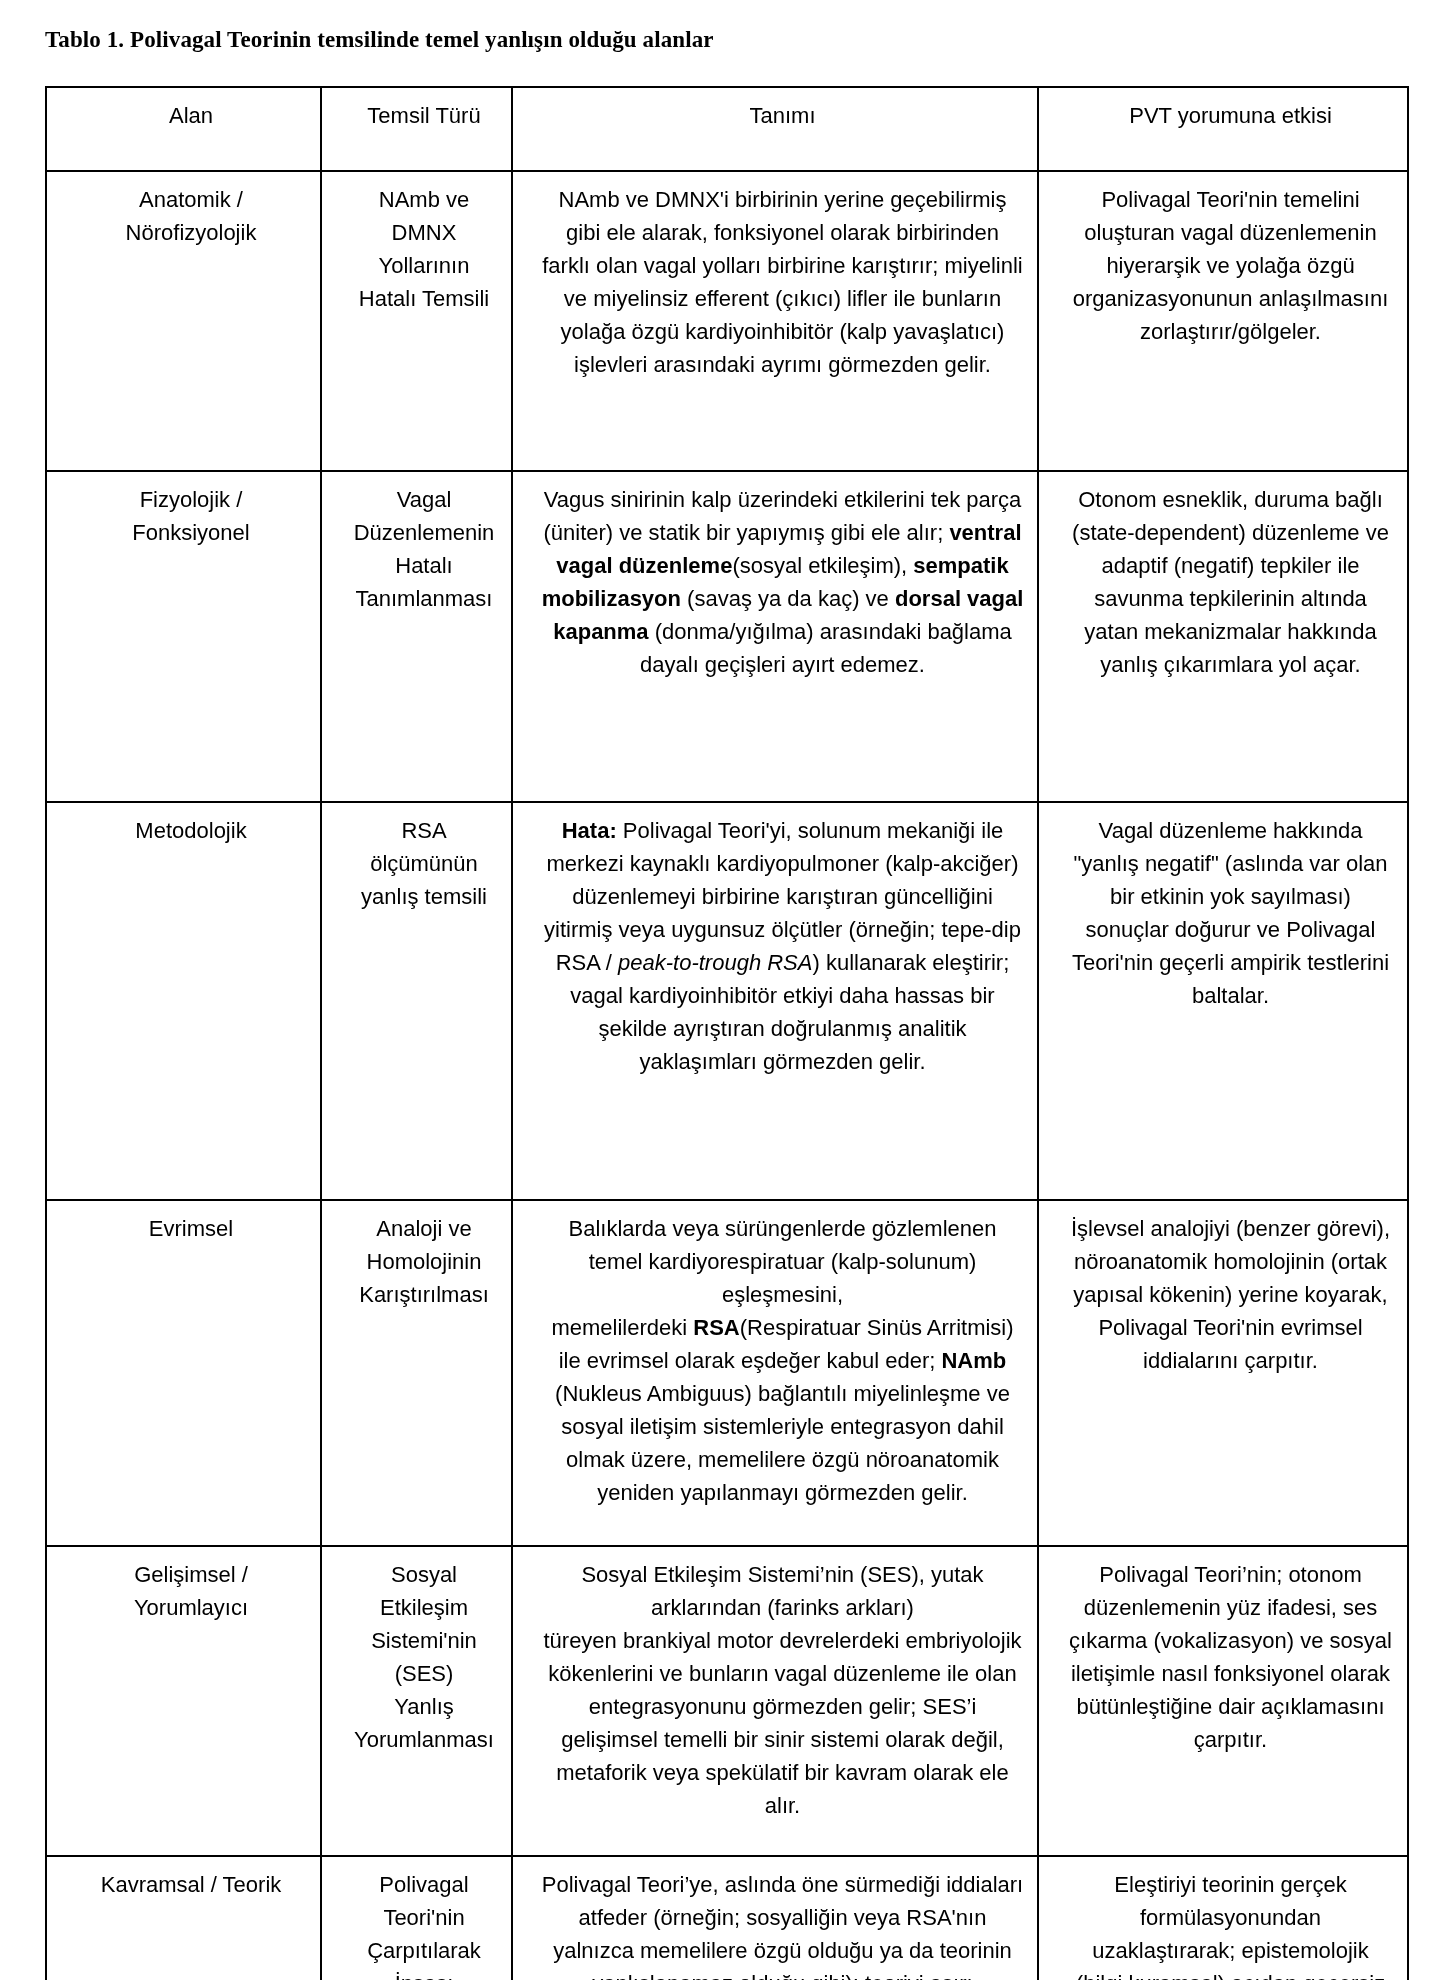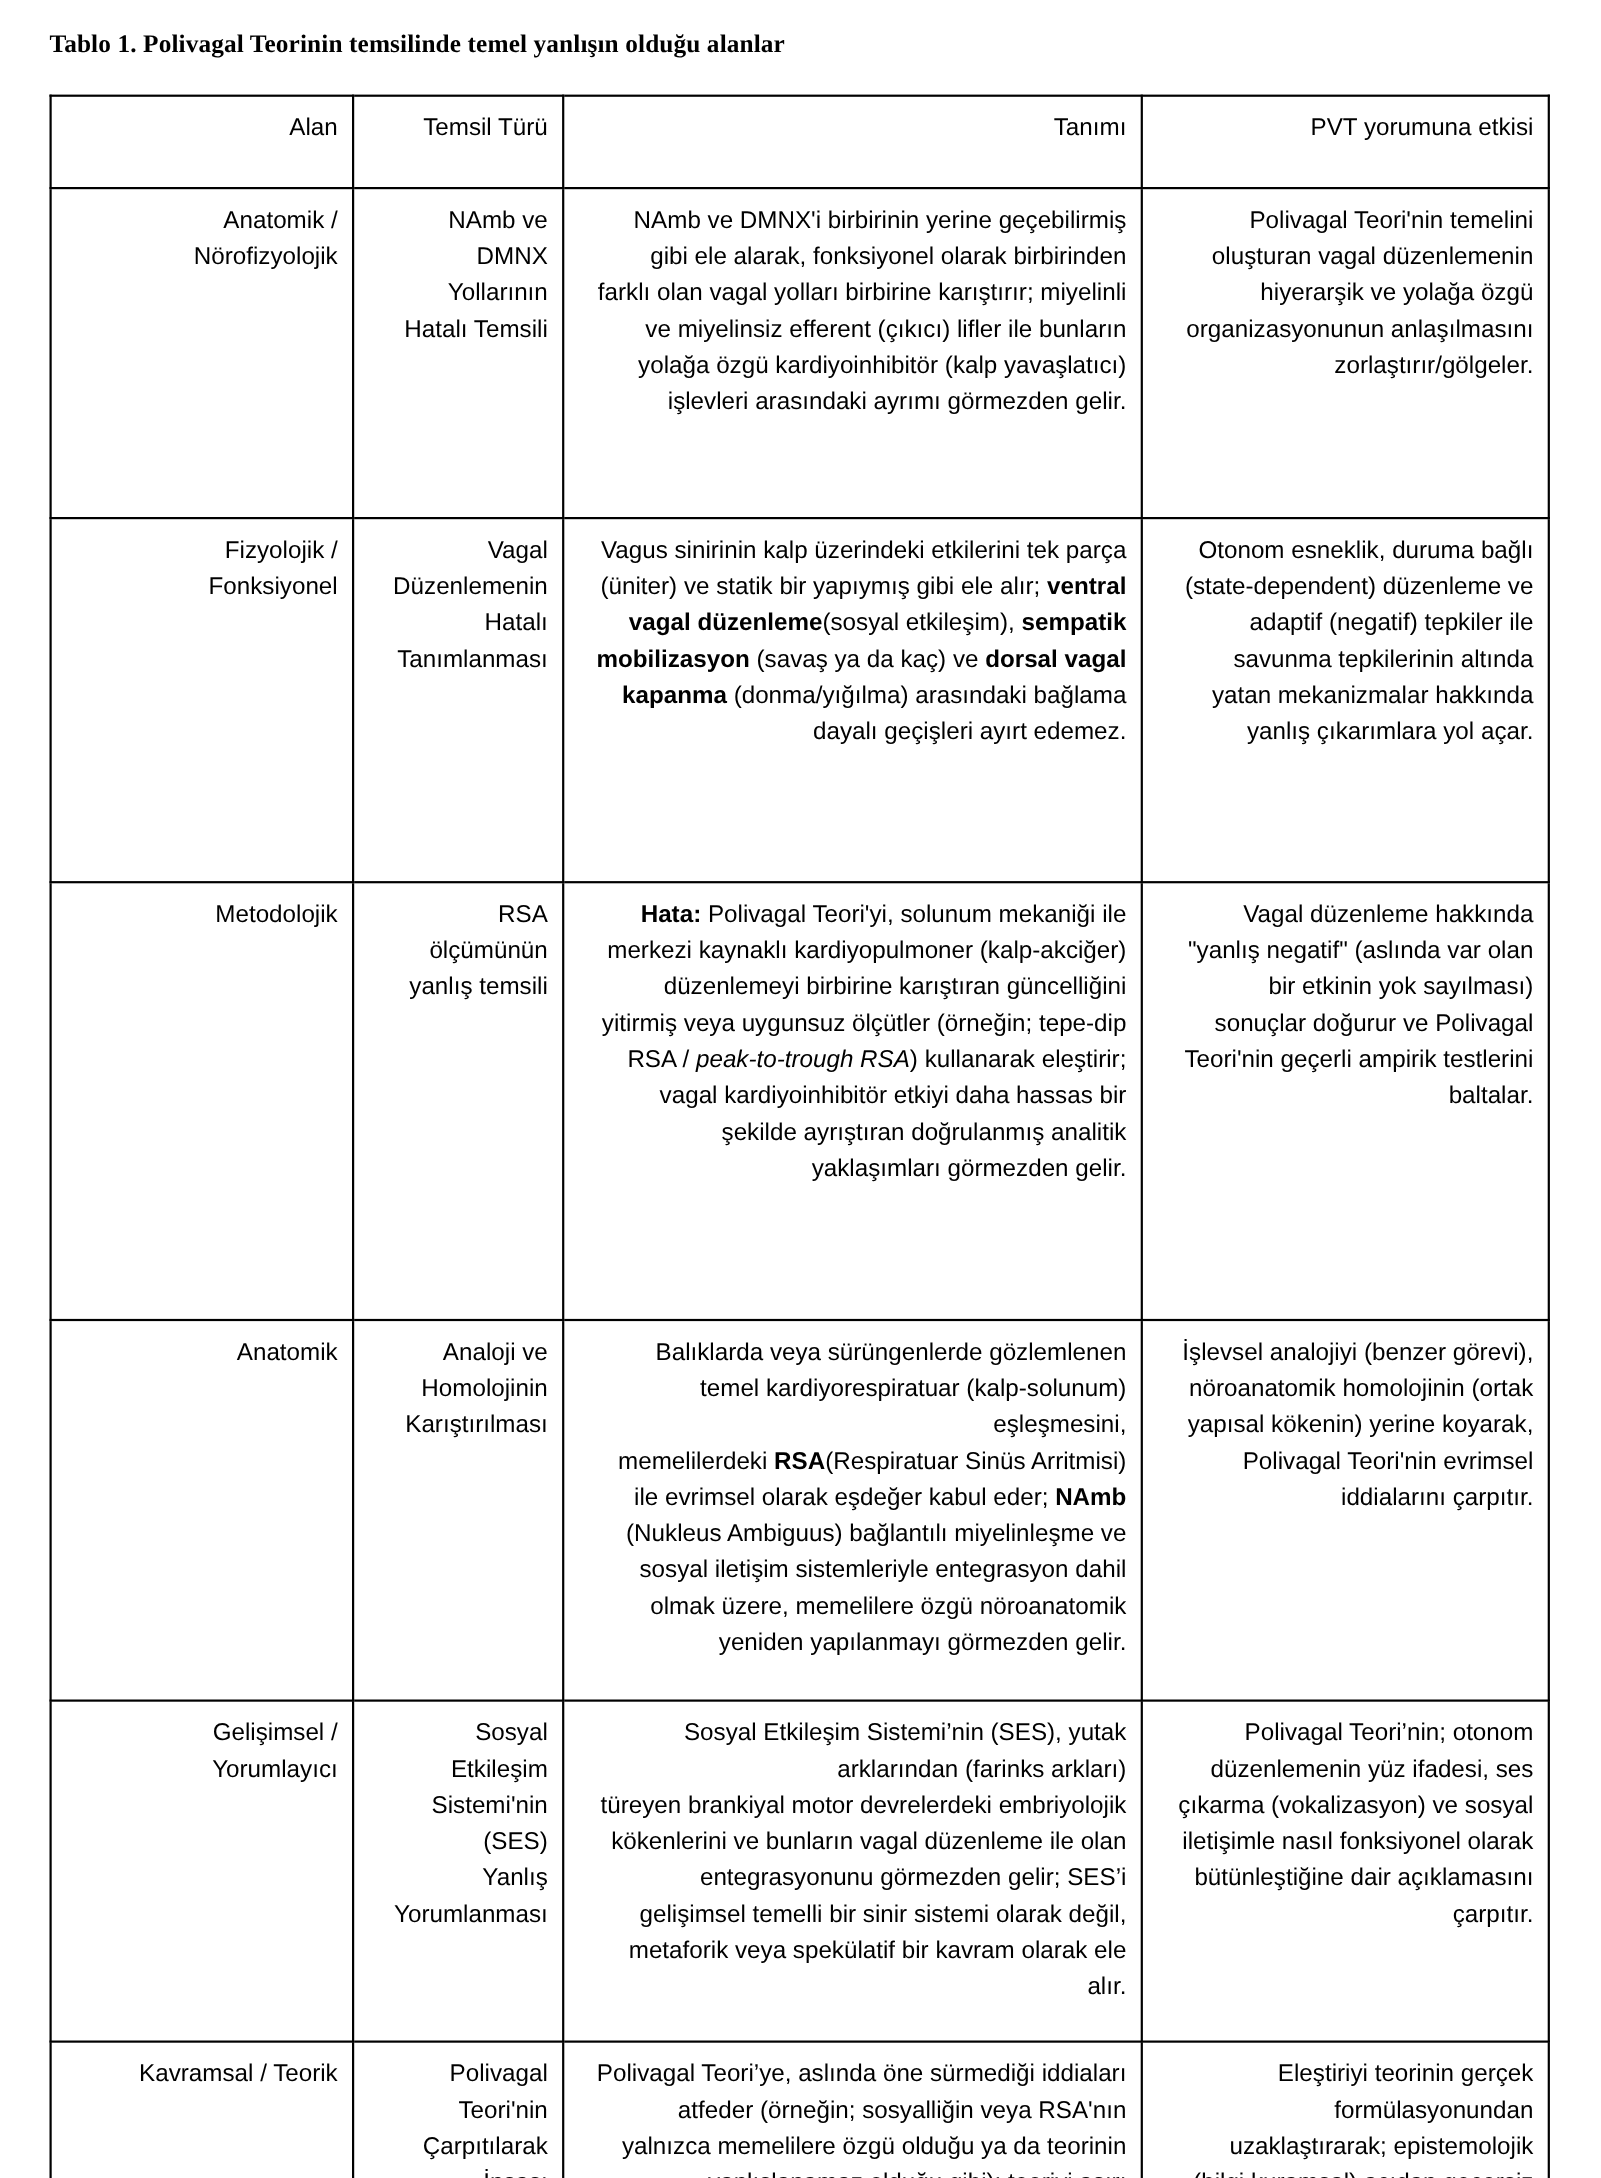--- a/index.html
+++ b/index.html
@@ -25,21 +25,21 @@
   }
   table.misrep-table {
     border-collapse: collapse;
     table-layout: fixed;
     width: 1362px;
   }
   .misrep-table th,
   .misrep-table td {
     border: 2px solid #000;
     vertical-align: top;
-    text-align: right;
+    text-align: center;
     padding: 11px 13px 10px 28px;
     font-size: 22px;
     font-weight: 400;
     line-height: 1.5;
     white-space: pre-wrap;
     overflow: hidden;
   }
   .misrep-table th { font-weight: 400; } 
   thead tr       { height: 84px; }
   tbody tr:nth-child(1) { height: 300px; }
@@ -96,21 +96,21 @@
       </tr>
       <tr>
         <td>Metodolojik</td>
         <td>RSA
 ölçümünün
 yanlış temsili</td>
         <td><span class="b">Hata:</span><span> Polivagal Teori'yi, solunum mekaniği ile merkezi kaynaklı kardiyopulmoner (kalp-akciğer) düzenlemeyi birbirine karıştıran güncelliğini yitirmiş veya uygunsuz ölçütler (örneğin; tepe-dip RSA / </span><span class="i">peak-to-trough RSA</span><span>) kullanarak eleştirir; vagal kardiyoinhibitör etkiyi daha hassas bir şekilde ayrıştıran doğrulanmış analitik yaklaşımları görmezden gelir.</span></td>
         <td><span>Vagal düzenleme hakkında "yanlış negatif" (aslında var olan bir etkinin yok sayılması) sonuçlar doğurur ve Polivagal Teori'nin geçerli ampirik testlerini baltalar.</span></td>
       </tr>
       <tr>
-        <td>Anatomik</td>
+        <td>Evrimsel</td>
         <td>Analoji ve
 Homolojinin
 Karıştırılması</td>
         <td><span>Balıklarda veya sürüngenlerde gözlemlenen temel kardiyorespiratuar (kalp-solunum) eşleşmesini,
 memelilerdeki </span><span class="b">RSA</span><span>(Respiratuar Sinüs Arritmisi) ile evrimsel olarak eşdeğer kabul eder; </span><span class="b">NAmb</span><span> (Nukleus Ambiguus) bağlantılı miyelinleşme ve sosyal iletişim sistemleriyle entegrasyon dahil olmak üzere, memelilere özgü nöroanatomik yeniden yapılanmayı görmezden gelir.</span></td>
         <td><span>İşlevsel analojiyi (benzer görevi), nöroanatomik homolojinin (ortak yapısal kökenin) yerine koyarak, Polivagal Teori'nin evrimsel iddialarını çarpıtır.</span></td>
       </tr>
       <tr>
         <td>Gelişimsel /
 Yorumlayıcı</td>

